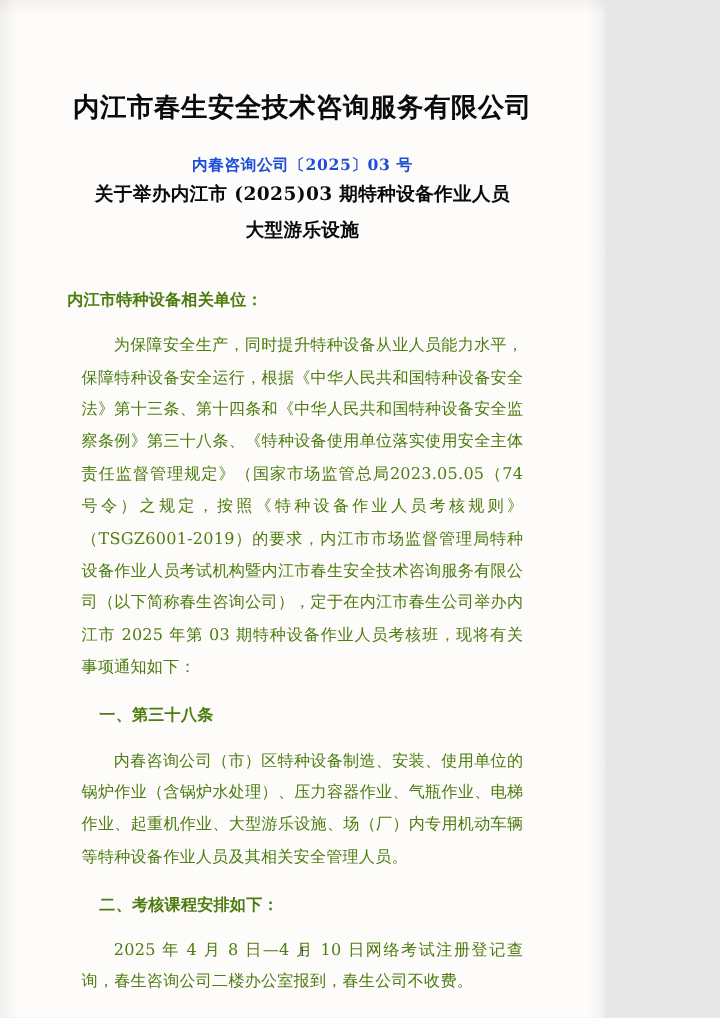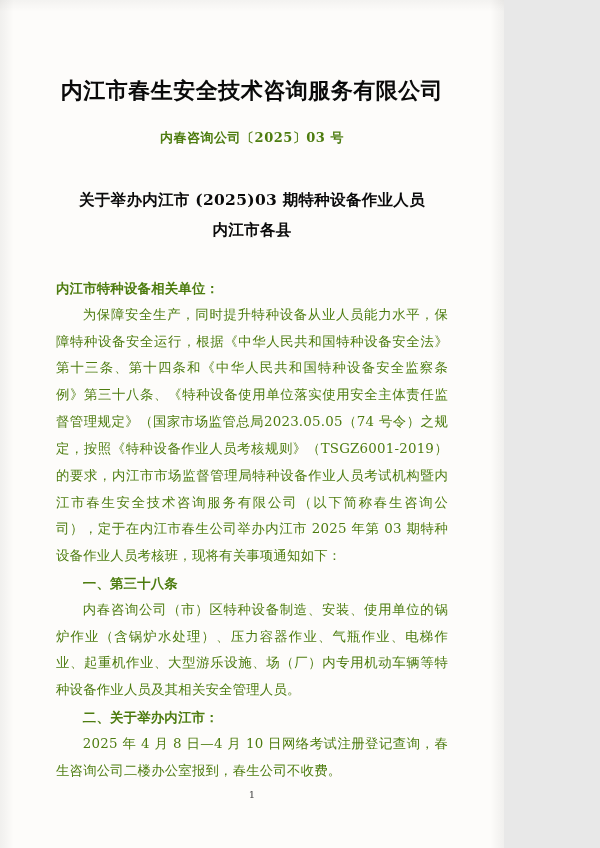--- a/index.html
+++ b/index.html
@@ -41,50 +41,49 @@
     letter-spacing: 0.5px;
     color: #0a0a0a;
     line-height: 1.3;
     margin-top: 14px;
   }
   .doc-number {
     text-align: center;
     font-family: "DejaVu Serif", serif;
     font-weight: bold;
     font-size: 13px;
-    color: #4d7c0f;
+    color: #1d4ed8;
     margin-top: 24px;
     letter-spacing: 0.5px;
   }
   .notice-title {
     text-align: center;
     font-family: "DejaVu Serif", serif;
     font-weight: bold;
     font-size: 15.5px;
     color: #0a0a0a;
     line-height: 1.95;
-    margin-top: 38px;
     letter-spacing: 0.3px;
   }
   .body-block {
     margin-top: 30px;
     font-family: "DejaVu Serif", serif;
     font-size: 13.4px;
     color: #4d7c0f;
     line-height: 2.0;
     text-align: justify;
     letter-spacing: 0.2px;
   }
   .salutation {
     font-weight: bold;
     margin-bottom: 0;
   }
   .para {
     text-indent: 2em;
-    margin: 0;
+    margin: 12px;
   }
   .section-head {
     text-indent: 2em;
     font-weight: bold;
     margin: 0;
   }
   .page-number {
     position: absolute;
     bottom: 48px;
     left: 0;
@@ -101,32 +100,32 @@
 <div class="page">
   <div class="paper-shade"></div>
   <div class="content">
 
     <div class="org-title">内江市春生安全技术咨询服务有限公司</div>
 
     <div class="doc-number">内春咨询公司〔2025〕03 号</div>
 
     <div class="notice-title">
       <div>关于举办内江市 (2025)03 期特种设备作业人员</div>
-      <div>内江市各县</div>
+      <div>大型游乐设施</div>
     </div>
 
     <div class="body-block">
       <p class="salutation">内江市特种设备相关单位：</p>
 
       <p class="para">为保障安全生产，同时提升特种设备从业人员能力水平，保障特种设备安全运行，根据《中华人民共和国特种设备安全法》第十三条、第十四条和《中华人民共和国特种设备安全监察条例》第三十八条、《特种设备使用单位落实使用安全主体责任监督管理规定》（国家市场监管总局2023.05.05（74 号令）之规定，按照《特种设备作业人员考核规则》（TSGZ6001-2019）的要求，内江市市场监督管理局特种设备作业人员考试机构暨内江市春生安全技术咨询服务有限公司（以下简称春生咨询公司），定于在内江市春生公司举办内江市 2025 年第 03 期特种设备作业人员考核班，现将有关事项通知如下：</p>
 
       <p class="section-head">一、第三十八条</p>
 
       <p class="para">内春咨询公司（市）区特种设备制造、安装、使用单位的锅炉作业（含锅炉水处理）、压力容器作业、气瓶作业、电梯作业、起重机作业、大型游乐设施、场（厂）内专用机动车辆等特种设备作业人员及其相关安全管理人员。</p>
 
-      <p class="section-head">二、关于举办内江市：</p>
+      <p class="section-head">二、考核课程安排如下：</p>
 
       <p class="para">2025 年 4 月 8 日—4 月 10 日网络考试注册登记查询，春生咨询公司二楼办公室报到，春生公司不收费。</p>
     </div>
   </div>
 
   <div class="page-number">1</div>
 </div>
 
 </body></html>

